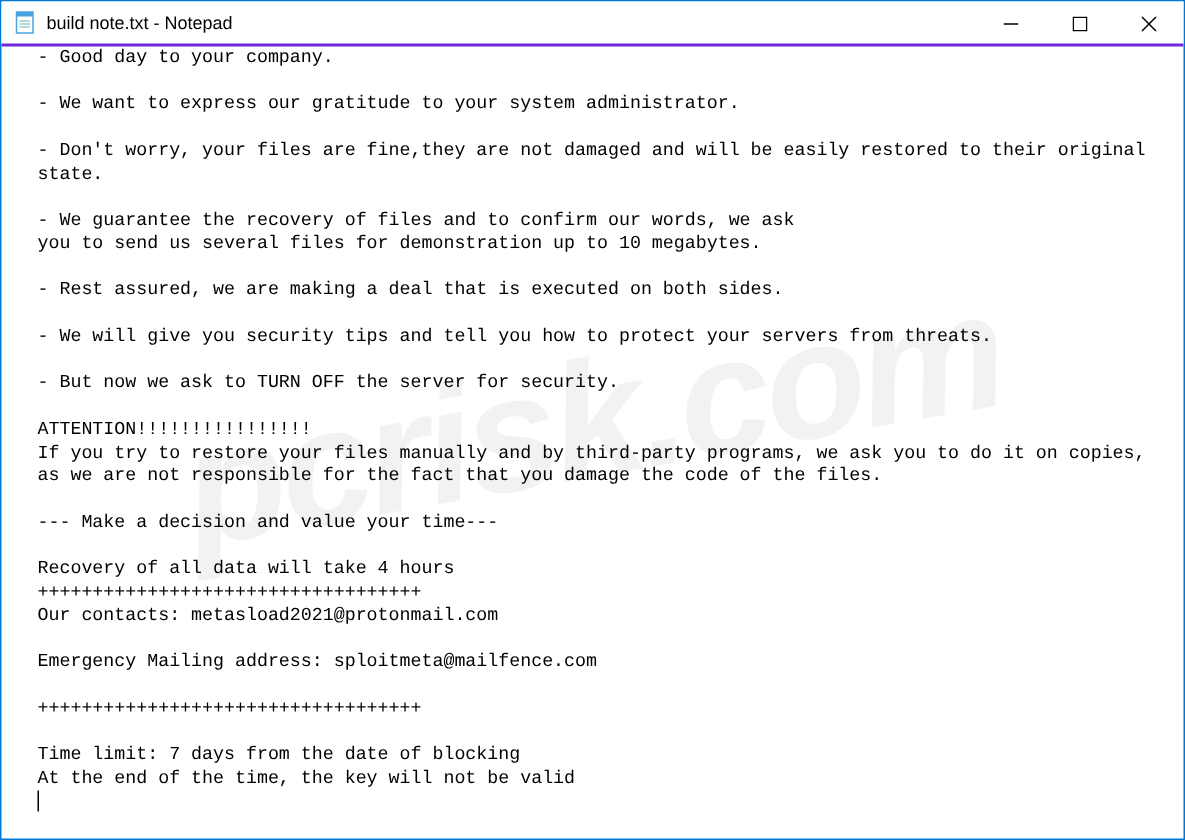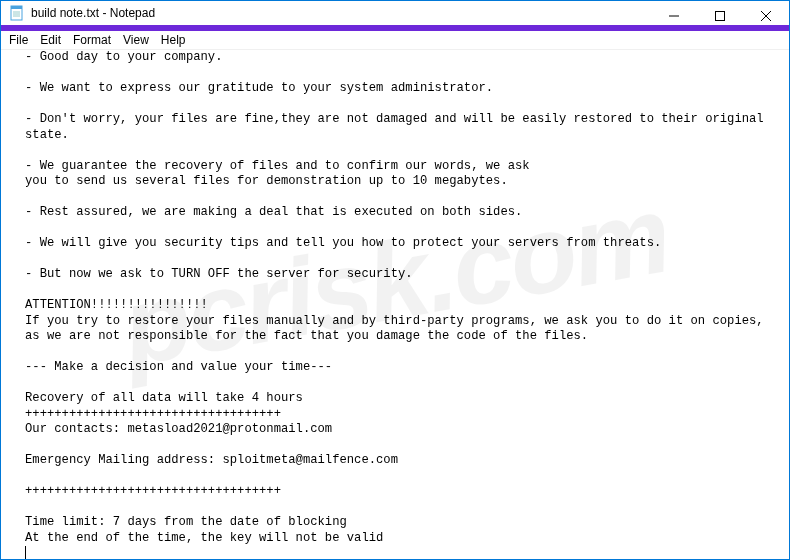--- a/index.html
+++ b/index.html
@@ -18,21 +18,21 @@
     display: flex;
     flex-direction: column;
     background: #fff;
     position: relative;
   }
   .titlebar {
     height: 30px;
     background: #fff;
     display: flex;
     align-items: center;
-    border-bottom: 6px solid #6d28d9;
+    border-bottom: 2px solid #6d28d9;
   }
   .titlebar-icon {
     width: 16px;
     height: 16px;
     margin: 0 6px 0 8px;
     display: inline-flex;
     align-items: center;
     justify-content: center;
   }
   .titlebar-title {
@@ -125,27 +125,20 @@
       </div>
       <div class="win-btn close">
         <svg width="10" height="10" viewBox="0 0 10 10">
             <line x1="0" y1="0" x2="10" y2="10" stroke="#000" stroke-width="1"></line>
             <line x1="10" y1="0" x2="0" y2="10" stroke="#000" stroke-width="1"></line>
           </svg>
       </div>
     </div>
   </div>
 
-  <div class="menubar">
-    <span class="menu-item">File</span>
-    <span class="menu-item">Edit</span>
-    <span class="menu-item">Format</span>
-    <span class="menu-item">View</span>
-    <span class="menu-item">Help</span>
-  </div>
 
   <div class="content"><span>- Good day to your company.
 
 - We want to express our gratitude to your system administrator.
 
 - Don't worry, your files are fine,they are not damaged and will be easily restored to their original state.
 
 - We guarantee the recovery of files and to confirm our words, we ask
 you to send us several files for demonstration up to 10 megabytes.
 

